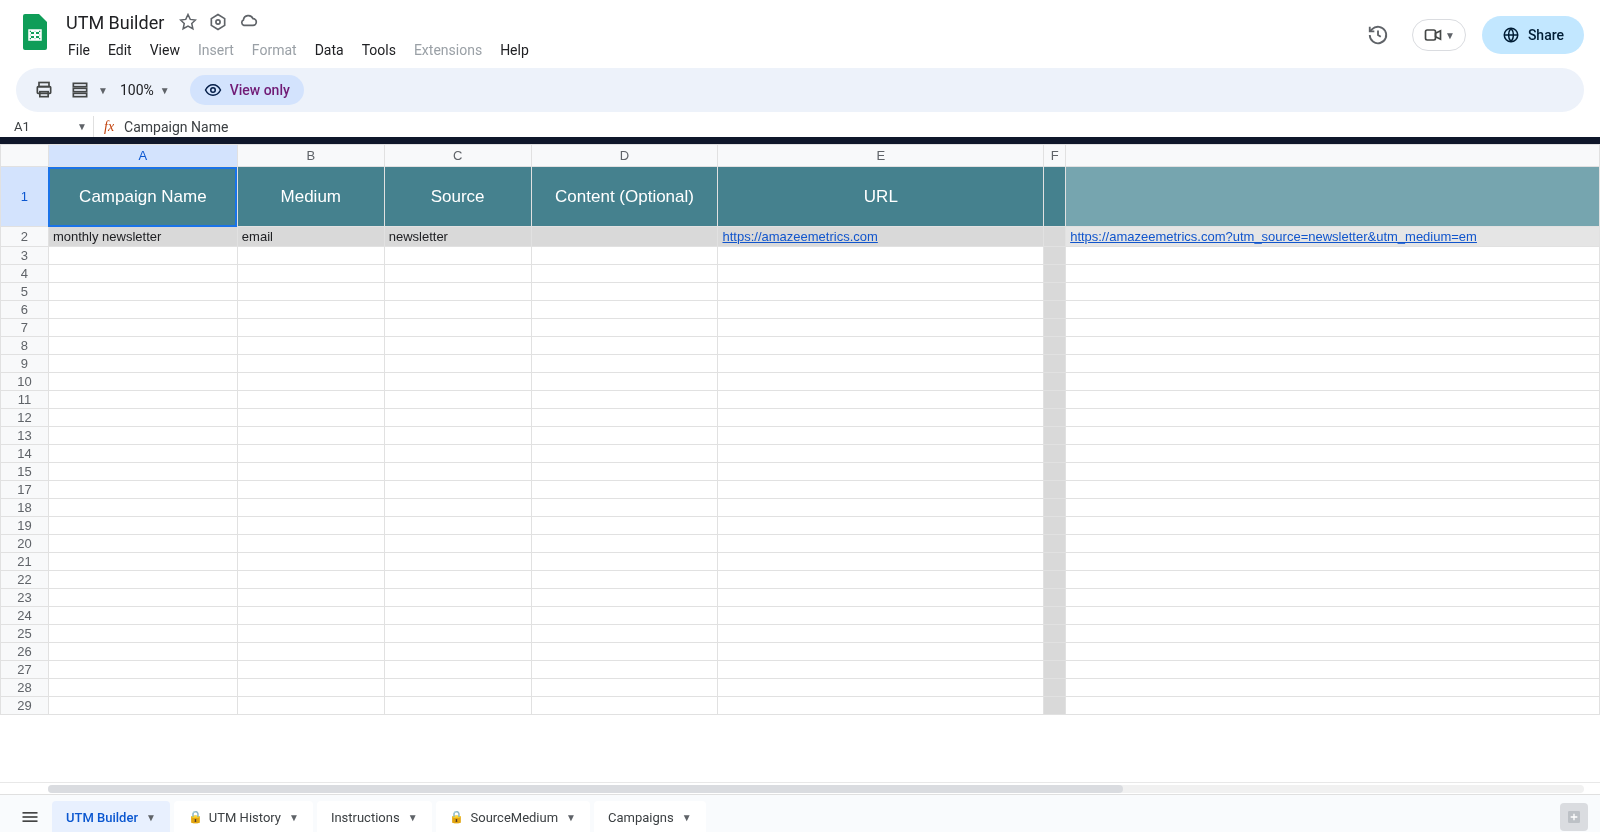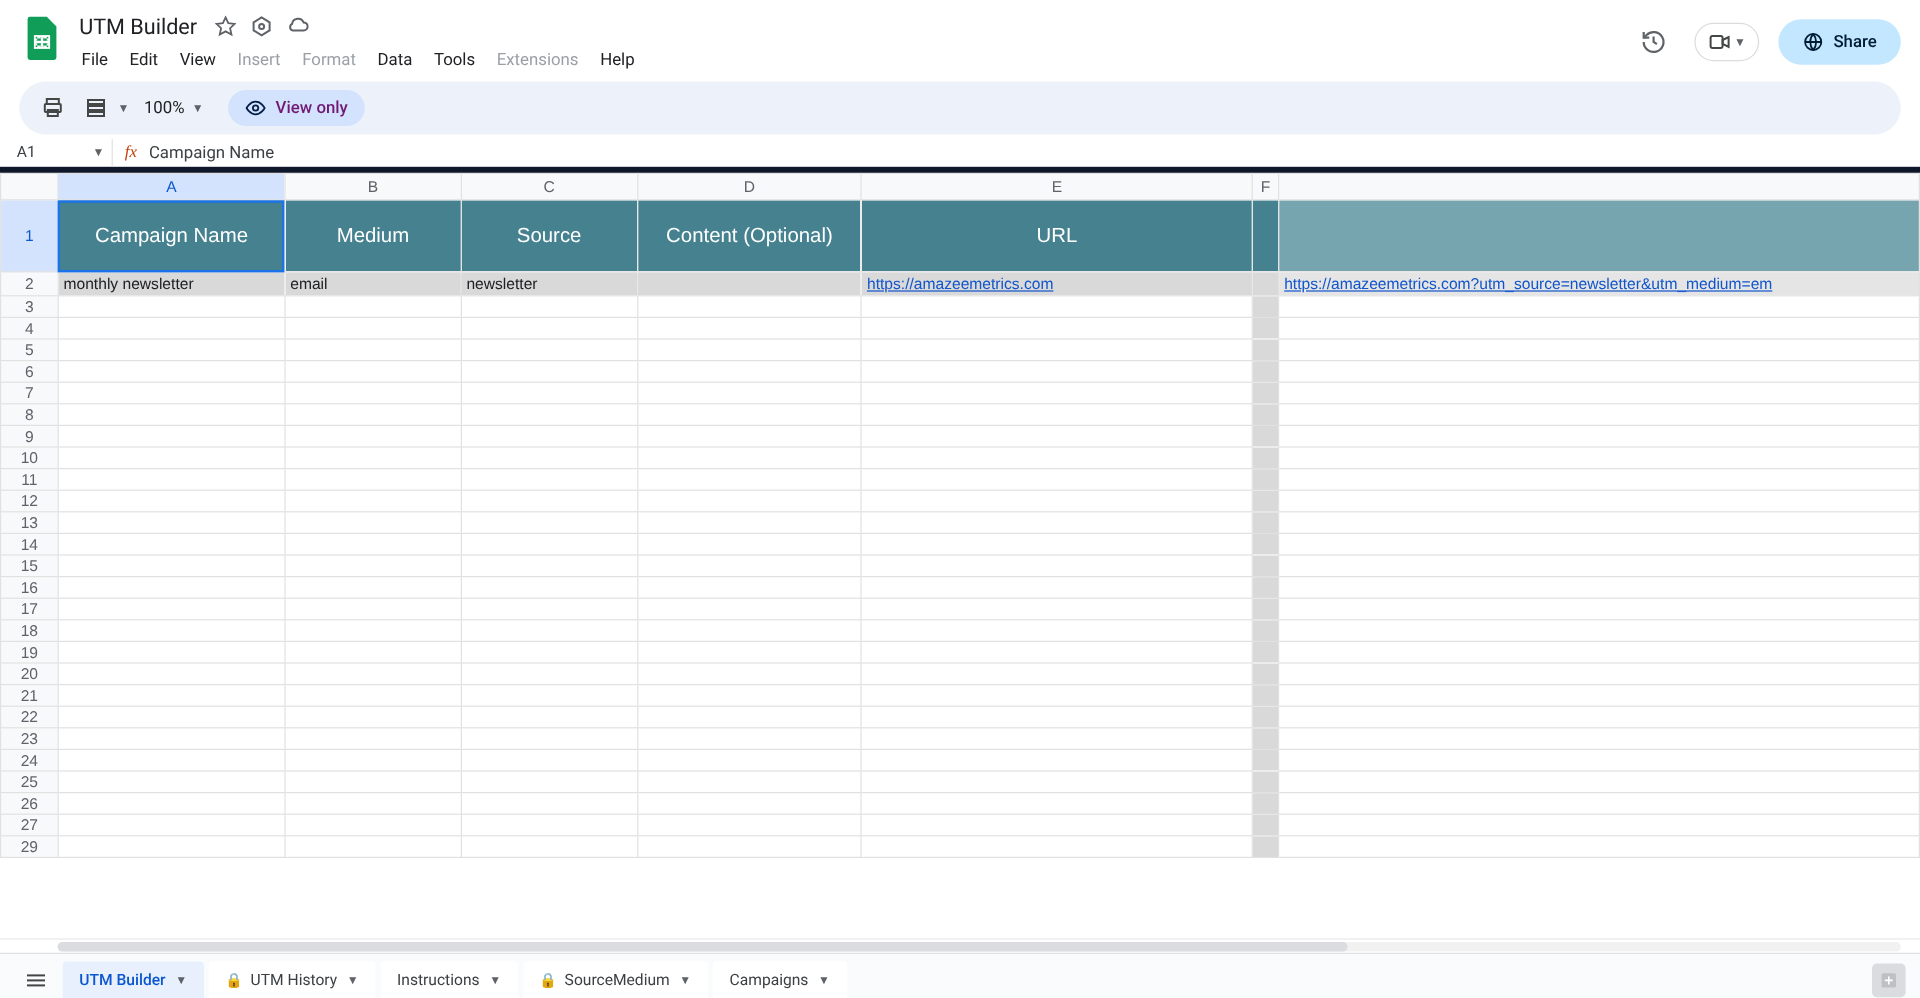--- a/index.html
+++ b/index.html
@@ -23,21 +23,21 @@
 .share-btn { display: flex; align-items: center; gap: 8px; background: #c2e7ff; color: #001d35; padding: 10px 20px; border-radius: 40px; font-weight: 500; cursor: pointer; font-size:14px;}
 
 
 .toolbar { display: flex; align-items: center; background: #edf2fa; border-radius: 40px; margin: 4px 16px 4px 16px; height: 44px; padding: 0 12px; gap: 4px; }
 .tb-icon { width: 32px; height: 32px; display:flex; align-items:center; justify-content:center; color:#444746; cursor:pointer; border-radius:4px;}
 .tb-group { display: flex; align-items: center; gap: 2px;}
 .zoom { display:flex; align-items:center; gap:6px; padding: 0 8px; cursor:pointer;text-align:center;}
 .view-only-pill { display:flex; align-items:center; gap:8px; background:#d3e3fd; color:#701a75; padding: 6px 14px; border-radius: 20px; font-weight:500; margin-left: 8px;}
 
 
-.fx-bar { display:flex; align-items:center; height:28px; border-bottom: 5px solid #0f172a; padding: 0 0 0 8px; }
+.fx-bar { display:flex; align-items:center; height:28px; border-bottom: 7px solid #0f172a; padding: 0 0 0 8px; }
 .name-box { width: 86px; display:flex; align-items:center; justify-content:space-between; padding: 0 6px; font-size: 13px; color:#3c4043; border-right: 1px solid #e0e0e0; height: 100%;}
 .fx-symbol { font-style: italic; font-family: serif; color:#c2410c; padding: 0 10px;}
 .fx-input { flex:1; font-size: 14px; color:#3c4043; }
 
 
 .grid-wrap { position: relative; overflow: hidden; height: 638px; }
 table.sheet { border-collapse: collapse; table-layout: fixed; }
 .sheet th, .sheet td { border: 1px solid #e1e1e1; font-size: 13px; font-family: Arial, sans-serif; }
 .corner { width: 48px; height: 22px; background: #f8f9fa; border: 1px solid #e0e0e0; }
 .col-h { height: 22px; background: #f8f9fa; text-align: center; color: #5f6368; font-weight: normal; font-size: 12px; }
@@ -351,30 +351,20 @@
           <th class="row-h">15</th>
           <td class="cell"></td>
           <td class="cell"></td>
           <td class="cell"></td>
           <td class="cell"></td>
           <td class="cell"></td>
           <td class="cell f-strip"></td>
           <td class="cell"></td>
         </tr>
   <tr>
-          <th class="row-h">16</th>
-          <td class="cell"></td>
-          <td class="cell"></td>
-          <td class="cell"></td>
-          <td class="cell"></td>
-          <td class="cell"></td>
-          <td class="cell f-strip"></td>
-          <td class="cell"></td>
-        </tr>
-  <tr>
           <th class="row-h">17</th>
           <td class="cell"></td>
           <td class="cell"></td>
           <td class="cell"></td>
           <td class="cell"></td>
           <td class="cell"></td>
           <td class="cell f-strip"></td>
           <td class="cell"></td>
         </tr>
   <tr>
@@ -462,20 +452,30 @@
           <td class="cell"></td>
           <td class="cell"></td>
           <td class="cell"></td>
           <td class="cell"></td>
           <td class="cell"></td>
           <td class="cell f-strip"></td>
           <td class="cell"></td>
         </tr>
   <tr>
           <th class="row-h">27</th>
+          <td class="cell"></td>
+          <td class="cell"></td>
+          <td class="cell"></td>
+          <td class="cell"></td>
+          <td class="cell"></td>
+          <td class="cell f-strip"></td>
+          <td class="cell"></td>
+        </tr>
+  <tr>
+          <th class="row-h">28</th>
           <td class="cell"></td>
           <td class="cell"></td>
           <td class="cell"></td>
           <td class="cell"></td>
           <td class="cell"></td>
           <td class="cell f-strip"></td>
           <td class="cell"></td>
         </tr>
   <tr>
           <th class="row-h">29</th>

